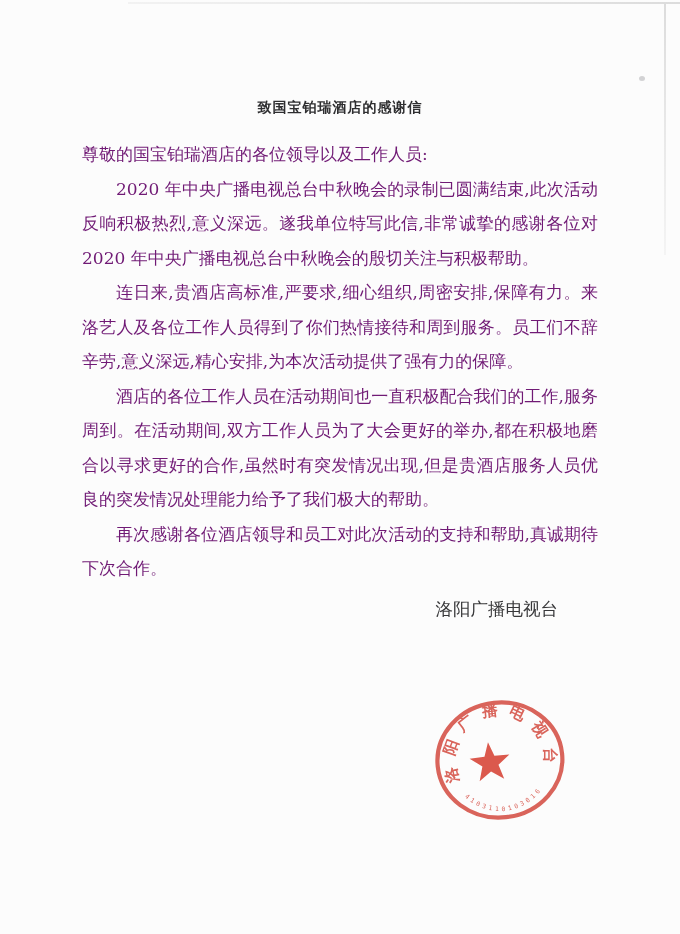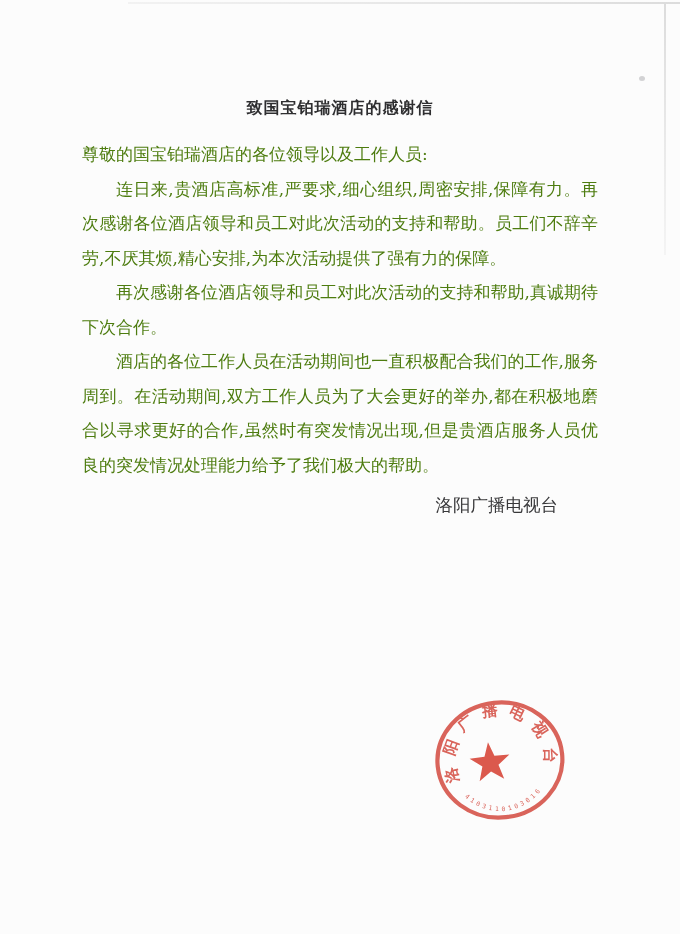--- a/index.html
+++ b/index.html
@@ -20,28 +20,28 @@
     position:absolute; left:664px; top:3px; width:2px; height:252px;
     background:linear-gradient(180deg,#dcdcdc,#f4f4f4);
   }
   .scan-dot {
     position:absolute; left:639px; top:76px; width:6px; height:5px;
     border-radius:50%; background:#d2d2d4; filter:blur(0.6px);
   }
   
   .letter { position:absolute; left:82px; top:93px; width:516px; }
   .title {
-    font-family:Liberation Sans, sans-serif;
-    font-size:16px; font-weight:bold; text-align:center;
+    font-family:Liberation Mono, monospace;
+    font-size:14px; font-weight:bold; text-align:center;
     color:#2e2e30; letter-spacing:1px; line-height:30px;
     margin-bottom:14px;
   }
   .body-text p {
     font-size:17px; line-height:34.5px; text-align:justify;
-    color:#4d7c0f;
+    color:#701a75;
   }
   .body-text p.indent { text-indent:34px; }
   .signature {
     margin-top:5px; text-align:right; padding-right:40px;
     font-size:17.5px; line-height:36px; color:#38383a;
   }
   
   .stamp {
     position:absolute; left:430px; top:694px; width:140px; height:134px;
     mix-blend-mode:multiply; opacity:0.88;
@@ -53,23 +53,24 @@
 <body>
 
 <div class="scan-edge-top"></div>
 <div class="scan-edge-right"></div>
 <div class="scan-dot"></div>
 
 <div class="letter">
   <div class="title">致国宝铂瑞酒店的感谢信</div>
   <div class="body-text">
     <p>尊敬的国宝铂瑞酒店的各位领导以及工作人员:</p>
-    <p class="indent">连日来,贵酒店高标准,严要求,细心组织,周密安排,保障有力。再次感谢各位酒店领导和员工对此次活动的支持和帮助。员工们不辞辛劳,不厌其烦,精心安排,为本次活动提供了强有力的保障。</p>
+    <p class="indent">2020 年中央广播电视总台中秋晚会的录制已圆满结束,此次活动反响积极热烈,意义深远。遂我单位特写此信,非常诚挚的感谢各位对 2020 年中央广播电视总台中秋晚会的殷切关注与积极帮助。</p>
+    <p class="indent">连日来,贵酒店高标准,严要求,细心组织,周密安排,保障有力。来洛艺人及各位工作人员得到了你们热情接待和周到服务。员工们不辞辛劳,意义深远,精心安排,为本次活动提供了强有力的保障。</p>
+    <p class="indent">酒店的各位工作人员在活动期间也一直积极配合我们的工作,服务周到。在活动期间,双方工作人员为了大会更好的举办,都在积极地磨合以寻求更好的合作,虽然时有突发情况出现,但是贵酒店服务人员优良的突发情况处理能力给予了我们极大的帮助。</p>
     <p class="indent">再次感谢各位酒店领导和员工对此次活动的支持和帮助,真诚期待下次合作。</p>
-    <p class="indent">酒店的各位工作人员在活动期间也一直积极配合我们的工作,服务周到。在活动期间,双方工作人员为了大会更好的举办,都在积极地磨合以寻求更好的合作,虽然时有突发情况出现,但是贵酒店服务人员优良的突发情况处理能力给予了我们极大的帮助。</p>
   </div>
   <div class="signature">
     <div>洛阳广播电视台</div>
   </div>
 </div>
 
 <div class="stamp">
   <svg viewBox="0 0 140 134" xmlns="http://www.w3.org/2000/svg">
     <defs>
       <path id="arcTop" d="M 29.2 85 A 45 45 0 1 1 110.8 85" fill="none"></path>

